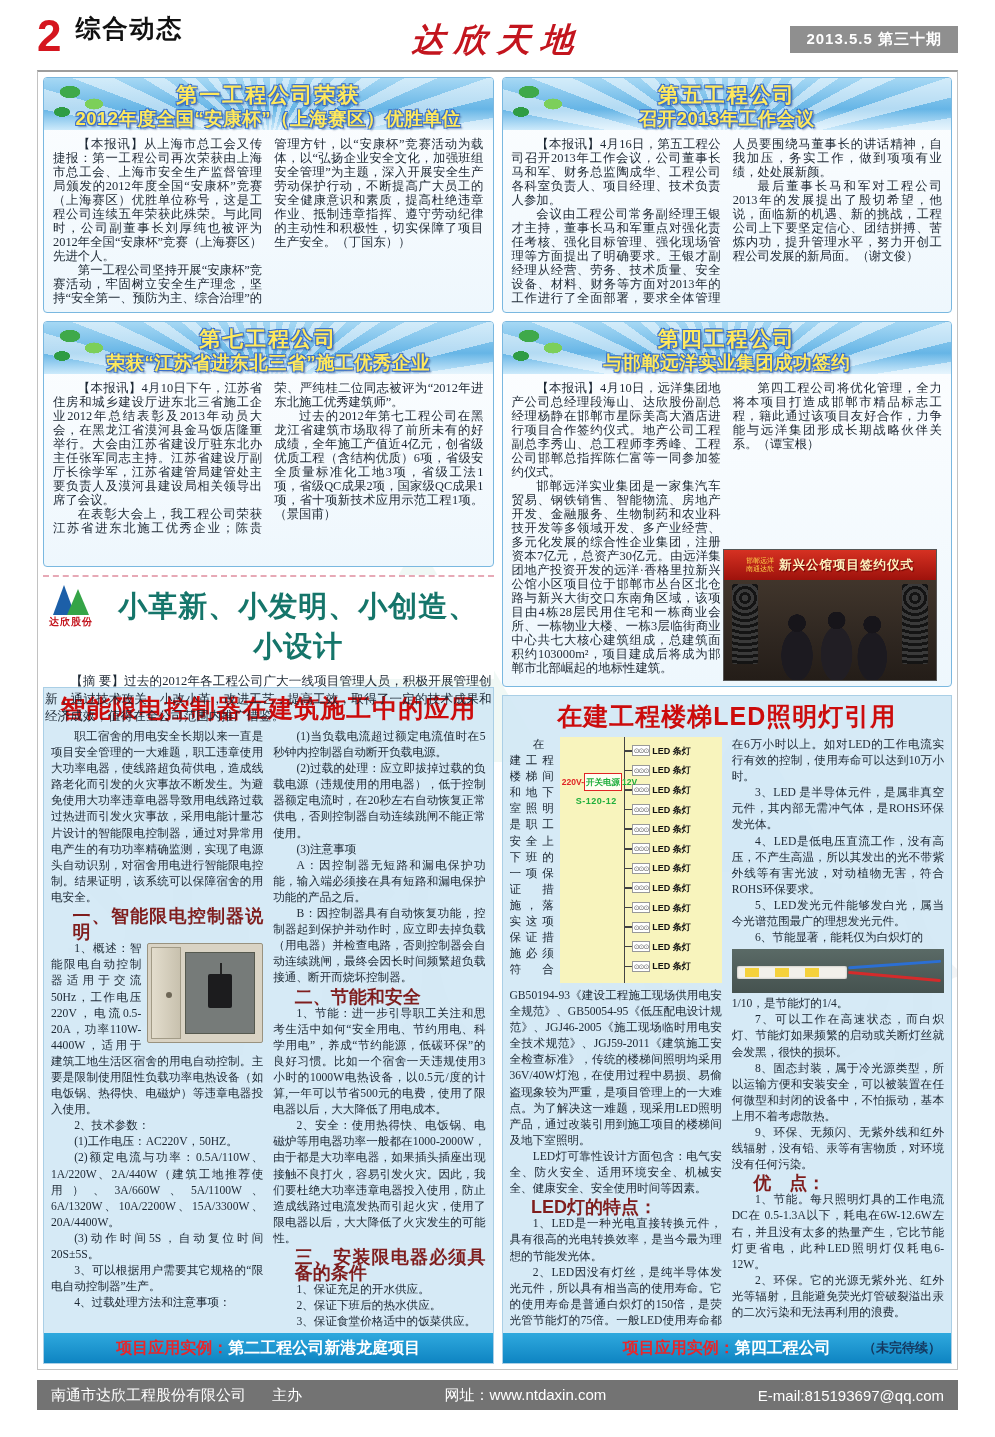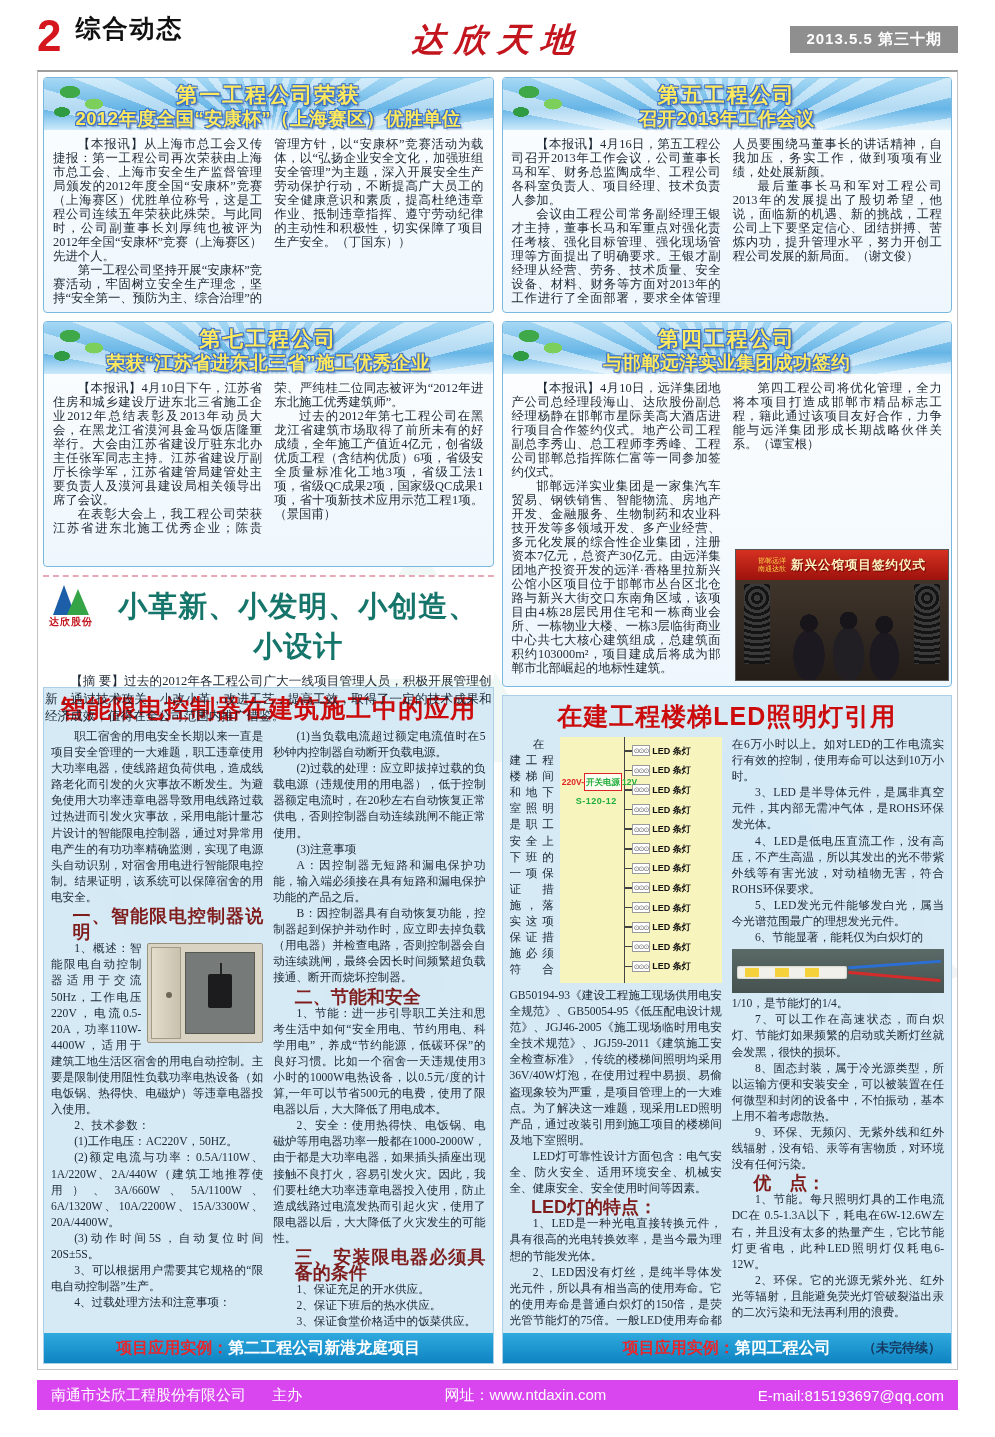--- a/index.html
+++ b/index.html
@@ -36,21 +36,21 @@
   .ct2 { font-family:"Liberation Sans",sans-serif; font-weight:bold; font-size:18.5px; line-height:23px; color:#ffe95c; letter-spacing:0.5px;
     text-shadow:-1px -1px 0 #3b6fc9,1px -1px 0 #3b6fc9,-1px 1px 0 #3b6fc9,1px 1px 0 #3b6fc9,2px 2px 2px rgba(10,30,90,.45); }
   .card-body { padding:7px 9px 4px 9px; column-count:2; column-gap:12px; column-fill:auto; font-size:12.4px; line-height:14px; text-align:justify; }
   .card-body p { text-indent:2em; }
   .b1 { height:182px; } .b3 { height:192px; }
   .card4wrap { position:relative; }
   .b4 { height:312px; }
   .bp { text-indent:2em; }
 
   
-  .sign-photo { position:absolute; right:2px; bottom:5px; width:214px; height:132px; background:linear-gradient(180deg,#4a3d31 0%,#2e2620 70%,#241d18 100%); border:1px solid #555; overflow:hidden; }
+  .sign-photo { position:absolute; right:14px; bottom:5px; width:214px; height:132px; background:linear-gradient(180deg,#4a3d31 0%,#2e2620 70%,#241d18 100%); border:1px solid #555; overflow:hidden; }
   .sp-banner { height:30px; background:linear-gradient(180deg,#d63122,#9e120c); display:flex; align-items:center; justify-content:center; gap:5px; }
   .sp-pre { color:#ffd24a; font-size:7px; line-height:8px; font-family:"Liberation Sans",sans-serif; text-align:center; }
   .sp-title { color:#fff3c0; font-weight:bold; font-size:12.5px; letter-spacing:1px; font-family:"Liberation Sans",sans-serif; text-shadow:1px 1px 1px #600; }
   .sp-scene { position:relative; height:102px; }
   .sp-speaker { position:absolute; top:4px; width:26px; height:80px; background:repeating-radial-gradient(circle at 13px 14px, #3a3a3a 0 3px, #141414 3px 6px); border-radius:2px; }
   .sp-speaker.l { left:8px; } .sp-speaker.r { right:8px; }
   .sp-people { position:absolute; left:40px; right:40px; bottom:0; height:70px;
     background: radial-gradient(circle 9px at 25% 16%,#17151a 97%,transparent), radial-gradient(ellipse 16px 26px at 25% 62%,#1c1a20 97%,transparent),
                 radial-gradient(circle 9px at 55% 12%,#17151a 97%,transparent), radial-gradient(ellipse 16px 28px at 55% 60%,#211e24 97%,transparent),
                 radial-gradient(circle 9px at 82% 18%,#17151a 97%,transparent), radial-gradient(ellipse 15px 25px at 82% 64%,#1c1a20 97%,transparent); }
@@ -101,21 +101,21 @@
 
   
   .fig-strip { width:100%; height:44px; background:linear-gradient(180deg,#5a6a66,#45524f); margin:3px 0; position:relative; overflow:hidden; }
   .fs-bar { position:absolute; left:5px; top:17px; width:52%; height:13px; background:#f2f0ea; border-radius:2px;
     box-shadow: inset 0 0 2px #999; }
   .fs-bar::before { content:""; position:absolute; left:8px; top:2px; width:14px; height:9px; background:#f5d13c; box-shadow:30px 0 0 #f5d13c, 60px 0 0 #f5d13c; }
   .fs-wireb { position:absolute; left:55%; top:14px; width:44%; height:2.5px; background:#2b6fd4; transform:rotate(-4deg); border-radius:2px; }
   .fs-wirer { position:absolute; left:55%; top:26px; width:44%; height:2.5px; background:#d42b2b; transform:rotate(5deg); border-radius:2px; }
 
   
-  .foot { margin-top:10px; height:30px; background:#d946ef; color:#fff; display:flex; align-items:center; font-family:"Liberation Sans",sans-serif; font-size:15px; padding:0 14px; }
+  .foot { margin-top:10px; height:30px; background:#737373; color:#fff; display:flex; align-items:center; font-family:"Liberation Sans",sans-serif; font-size:15px; padding:0 14px; }
   .foot .f1 { flex:1.2; } .foot .f2 { flex:1; text-align:center; } .foot .f3 { flex:1; text-align:right; }
   .foot .host { margin-left:26px; }
 </style>
 </head>
 <body>
 
 <div class="page">
 
   <header class="mast">
     <span class="pnum">2</span>

